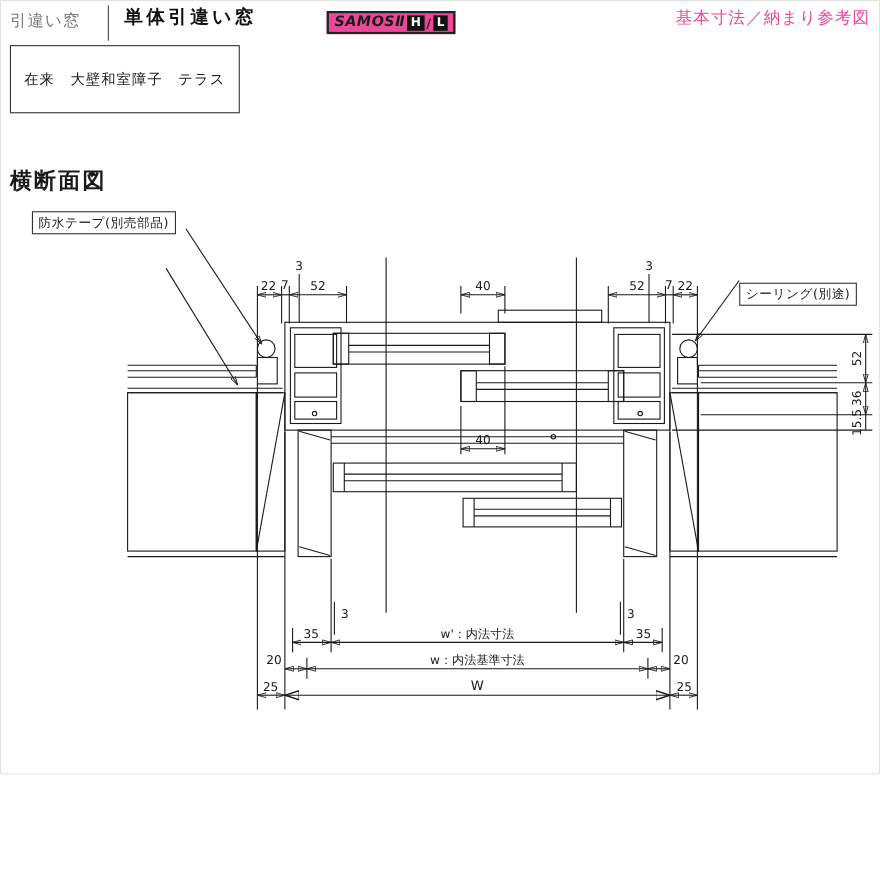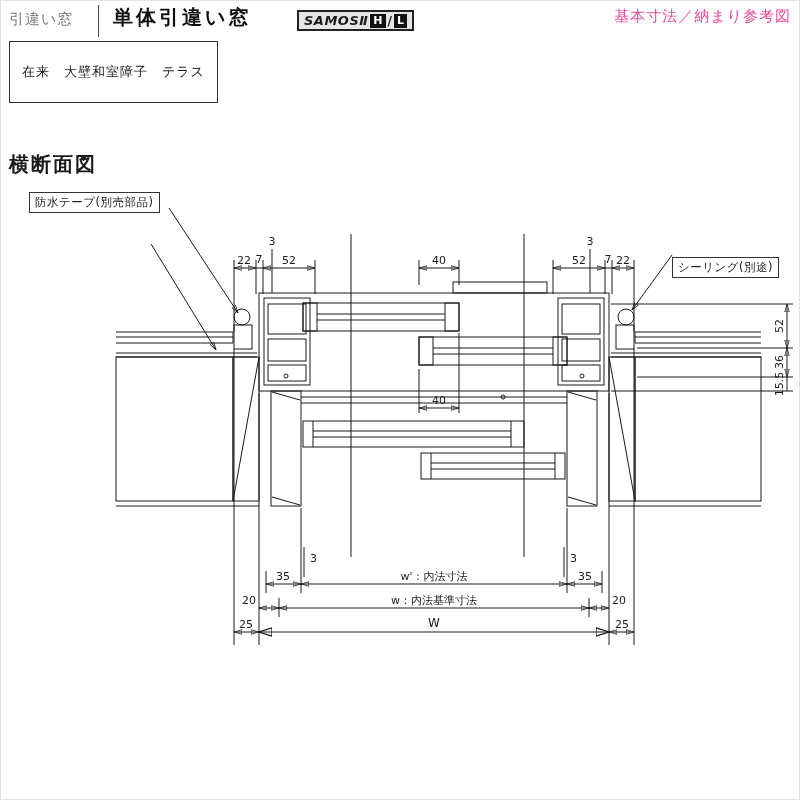--- a/index.html
+++ b/index.html
@@ -3,42 +3,42 @@
 <meta charset="utf-8">
 <style>
   * { margin:0; padding:0; box-sizing:border-box; }
   html,body { background:#fff; }
   body {
     width:800px; height:800px;
     font-family:"DejaVu Sans", sans-serif;
     color:#1a1a1a;
   }
   .page {
-    position:relative; width:800px; height:800px;
+    position:relative; width:800px; height:704px;
     background:#fff; overflow:hidden; border:1px solid #e3e3e3;
   }
   svg.drawing { position:absolute; left:0; top:0; z-index:1; }
 
   
   .cat {
     position:absolute; left:8px; top:9px; z-index:2;
     font-size:15px; color:#7a7a7a; letter-spacing:1px;
   }
   .divider {
     position:absolute; left:97px; top:4px; z-index:2;
     width:1px; height:32px; background:#444;
   }
   .title {
     position:absolute; left:112px; top:3px; z-index:2;
-    font-size:20px; font-weight:bold; letter-spacing:3px; color:#111;text-align:right;
+    font-size:17px; font-weight:bold; letter-spacing:3px; color:#111;text-align:right;
   }
   .badge {
     position:absolute; left:296px; top:9px; z-index:2;
     display:flex; align-items:center; gap:2px;
-    border:2px solid #222; padding:1px 5px; background:#e5e5e5;
+    border:2px solid #222; padding:1px 5px; background:#ec4899;
   }
   .badge-series { font-size:13px; font-weight:bold; font-style:italic; letter-spacing:0.5px; }
   .badge-grade {
     display:inline-block; background:#111; color:#fff;
     font-size:11px; font-weight:bold; padding:0 3px; line-height:14px;
   }
   .badge-sep { font-size:12px; font-weight:bold; }
   .ref-note {
     position:absolute; right:8px; top:6px; z-index:2;
     font-size:15px; color:#ec4899; letter-spacing:1px;

